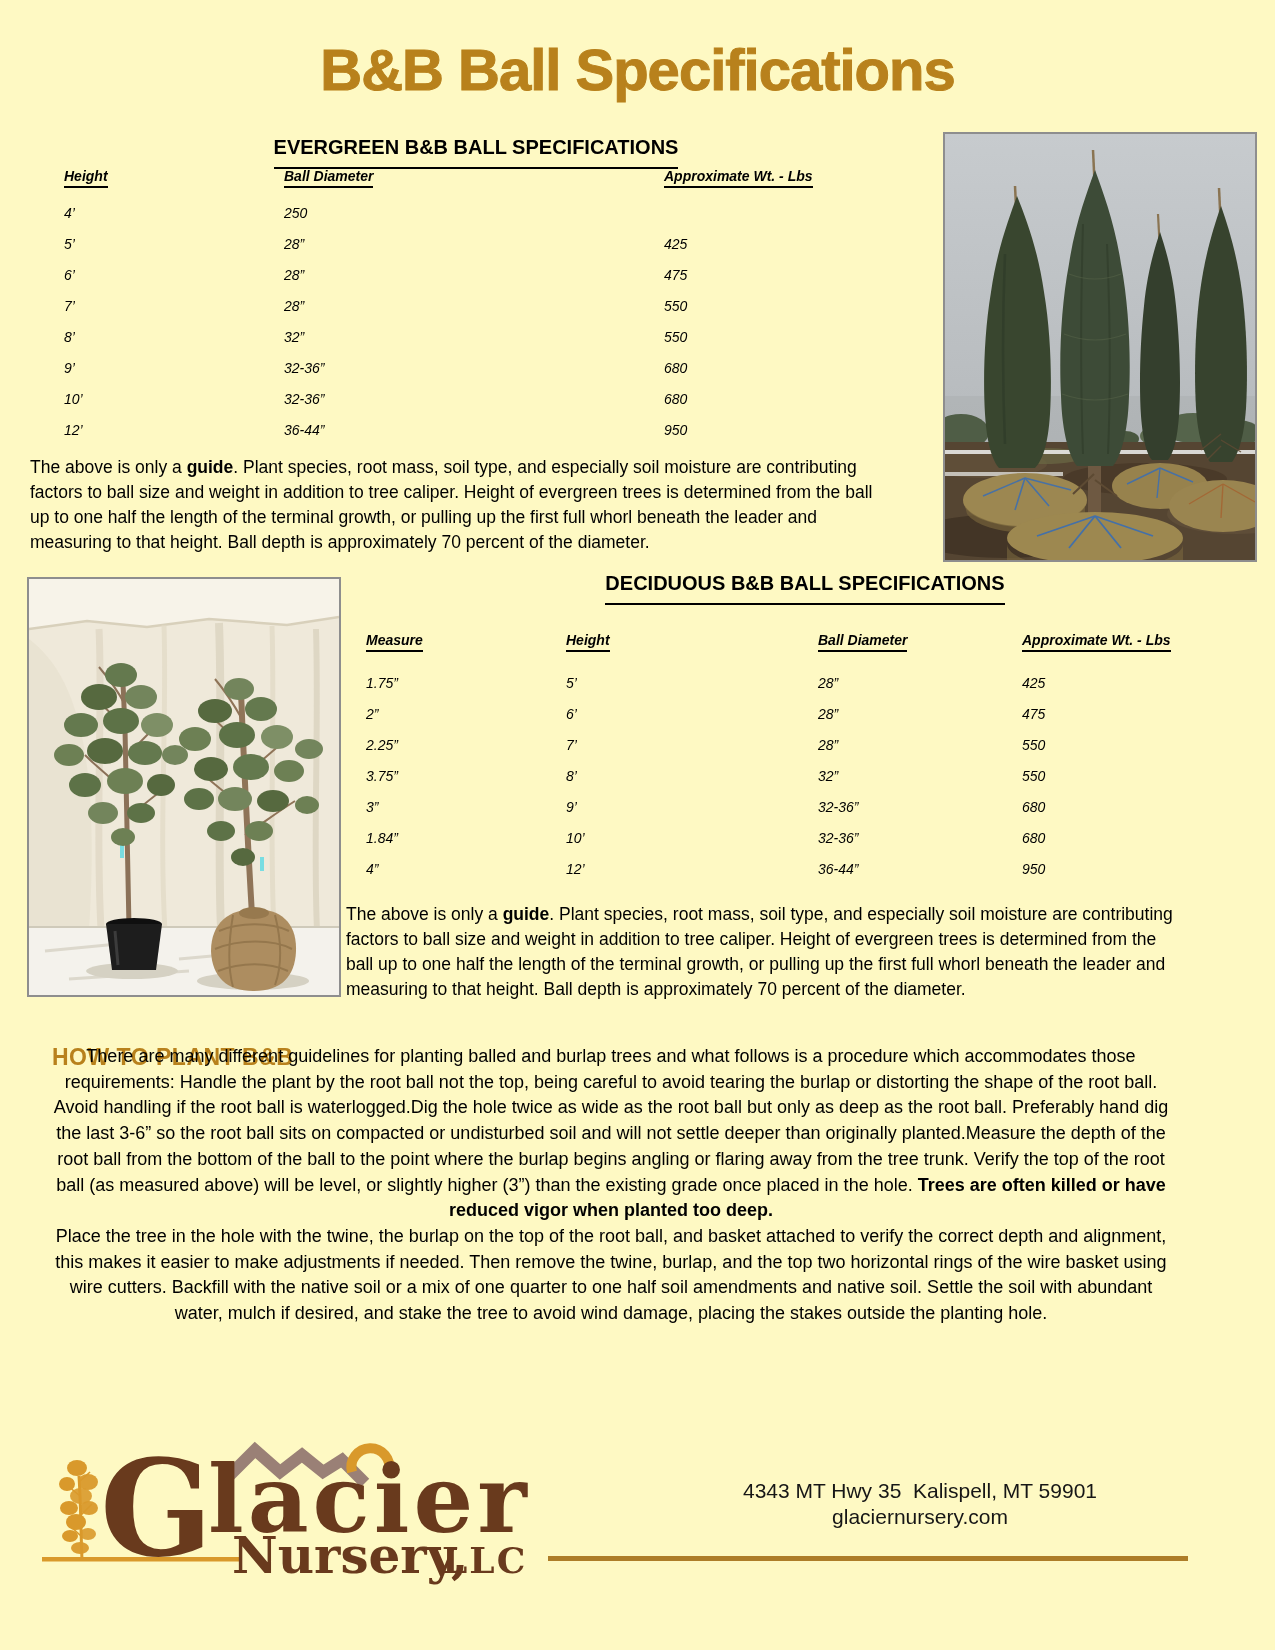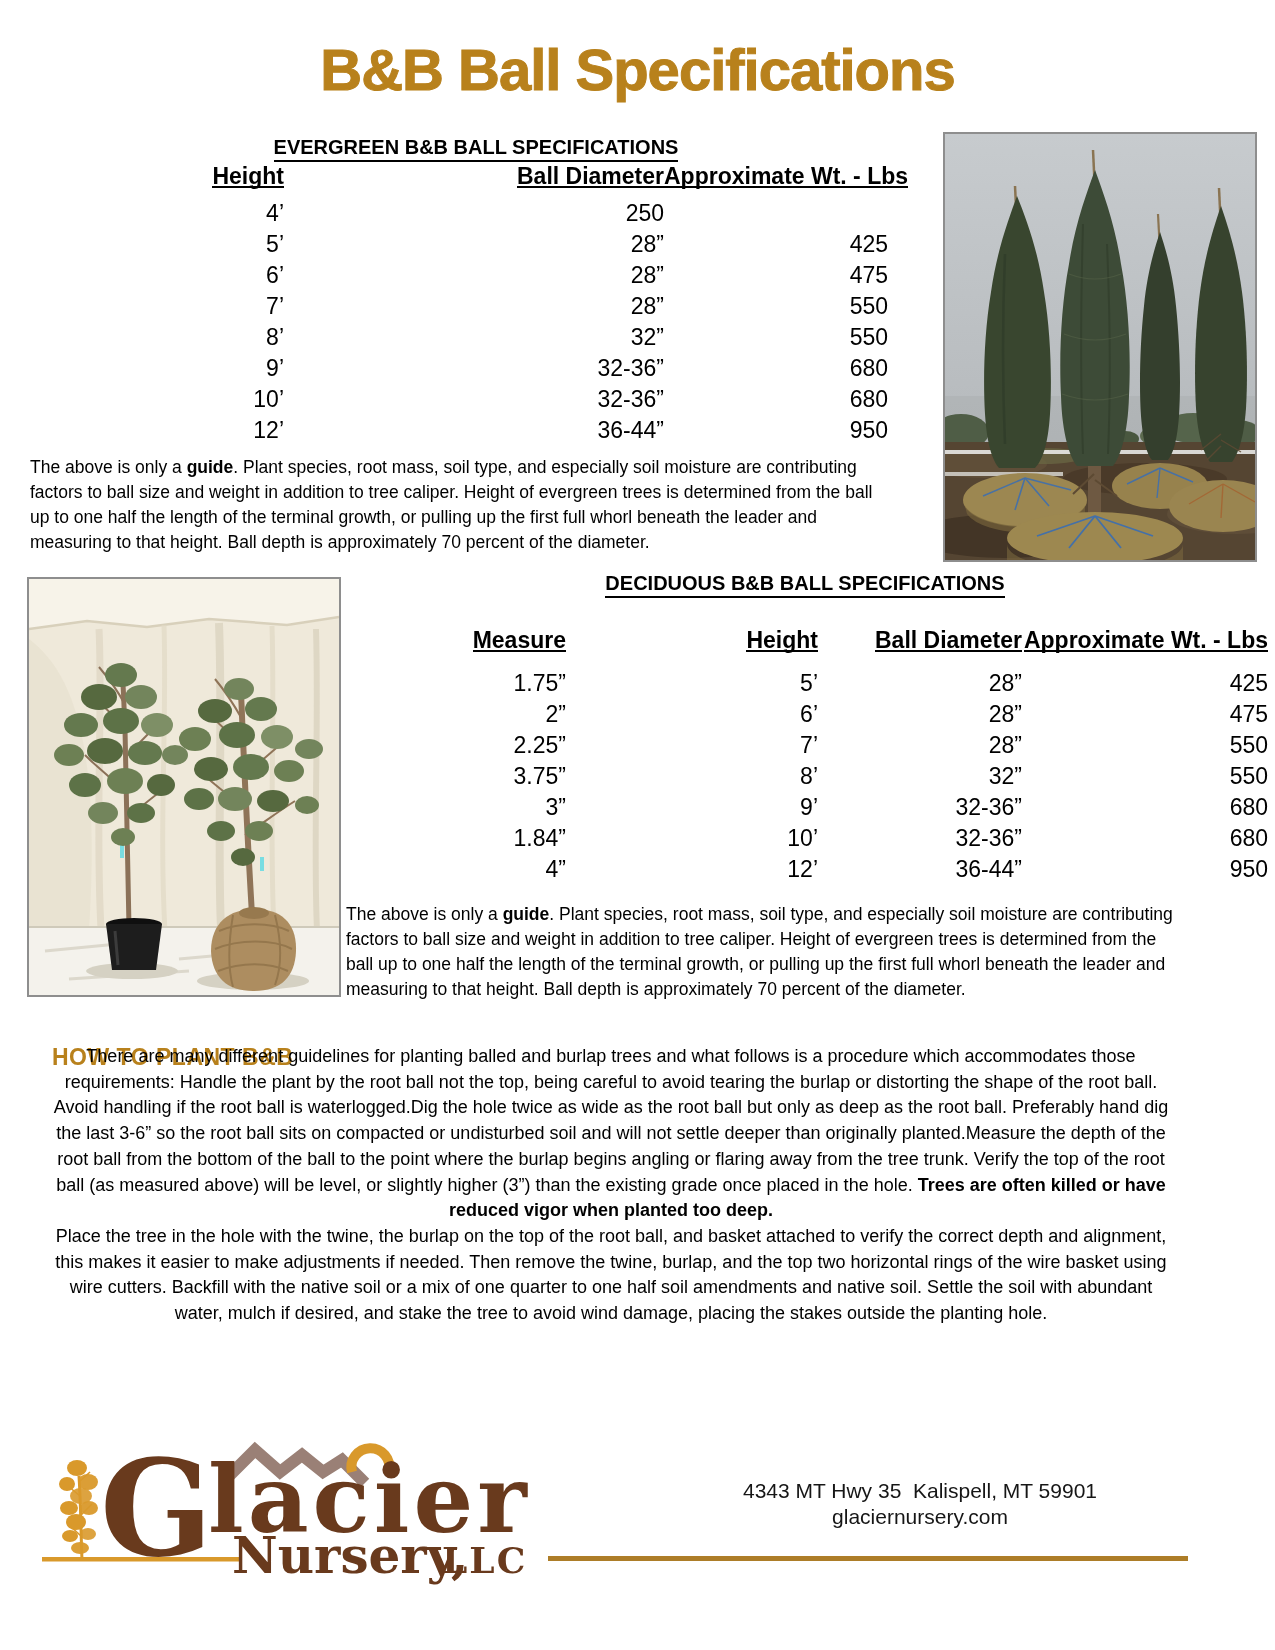--- a/index.html
+++ b/index.html
@@ -1,32 +1,32 @@
 <!DOCTYPE html>
 <html><head>
 <meta charset="utf-8">
 <style>
   html,body { margin:0; padding:0; background:#e8e8e8; }
   .page {
     position:relative; width:1275px; height:1650px; margin:0 auto;
-    background:#ffffff; overflow:hidden;
+    background:#fef9c3; overflow:hidden;
     font-family:"Liberation Sans", sans-serif; color:#000;
     --gold:#B8811C; --logo-brown:#693A1D; --logo-gold:#D9992B;
     --mountain:#9A8076; --rule-brown:#AD7D28;
   }
   .abs { position:absolute; }
   .page-title {
     top:36px; left:0; width:1275px; text-align:center;
     font-size:58px; font-weight:bold; letter-spacing:-1px;
     color:var(--gold); -webkit-text-stroke:1px var(--gold);
   }
   .sec-heading { font-size:20px; font-weight:bold; text-align:center; letter-spacing:0px; }
-  .sec-heading .hul { border-bottom:2.5px solid #000; padding-bottom:1px; }
+  .sec-heading .hul { border-bottom:2.5px solid #000; padding-bottom:8px; }
   .table .trow { display:grid; grid-template-columns:var(--cols); }
-  .tcell { text-align:right; font-size:23px; height:31px; line-height:31px; white-space:nowrap; }
+  .tcell { text-align:left; font-size:14px; height:31px; line-height:31px; white-space:nowrap;font-style:italic; }
   .thead .tcell { font-weight:bold; line-height:20px; }
   .hul { border-bottom:2px solid #000; padding-bottom:0px; display:inline-block; }
   .evergreen-table { --cols:220px 380px 224px; }
   .evergreen-table .thead .tcell { height:32px; }
   .deciduous-table { --cols:200px 252px 204px 246px; }
   .deciduous-table .thead .tcell { height:38px; }
   .note { font-size:17.5px; line-height:25px; }
   .note b { font-weight:bold; }
   .howto-heading { font-size:23px; font-weight:bold; color:var(--gold); letter-spacing:0.5px; }
   .body-text { font-size:18px; line-height:25.7px;text-align:center; }

